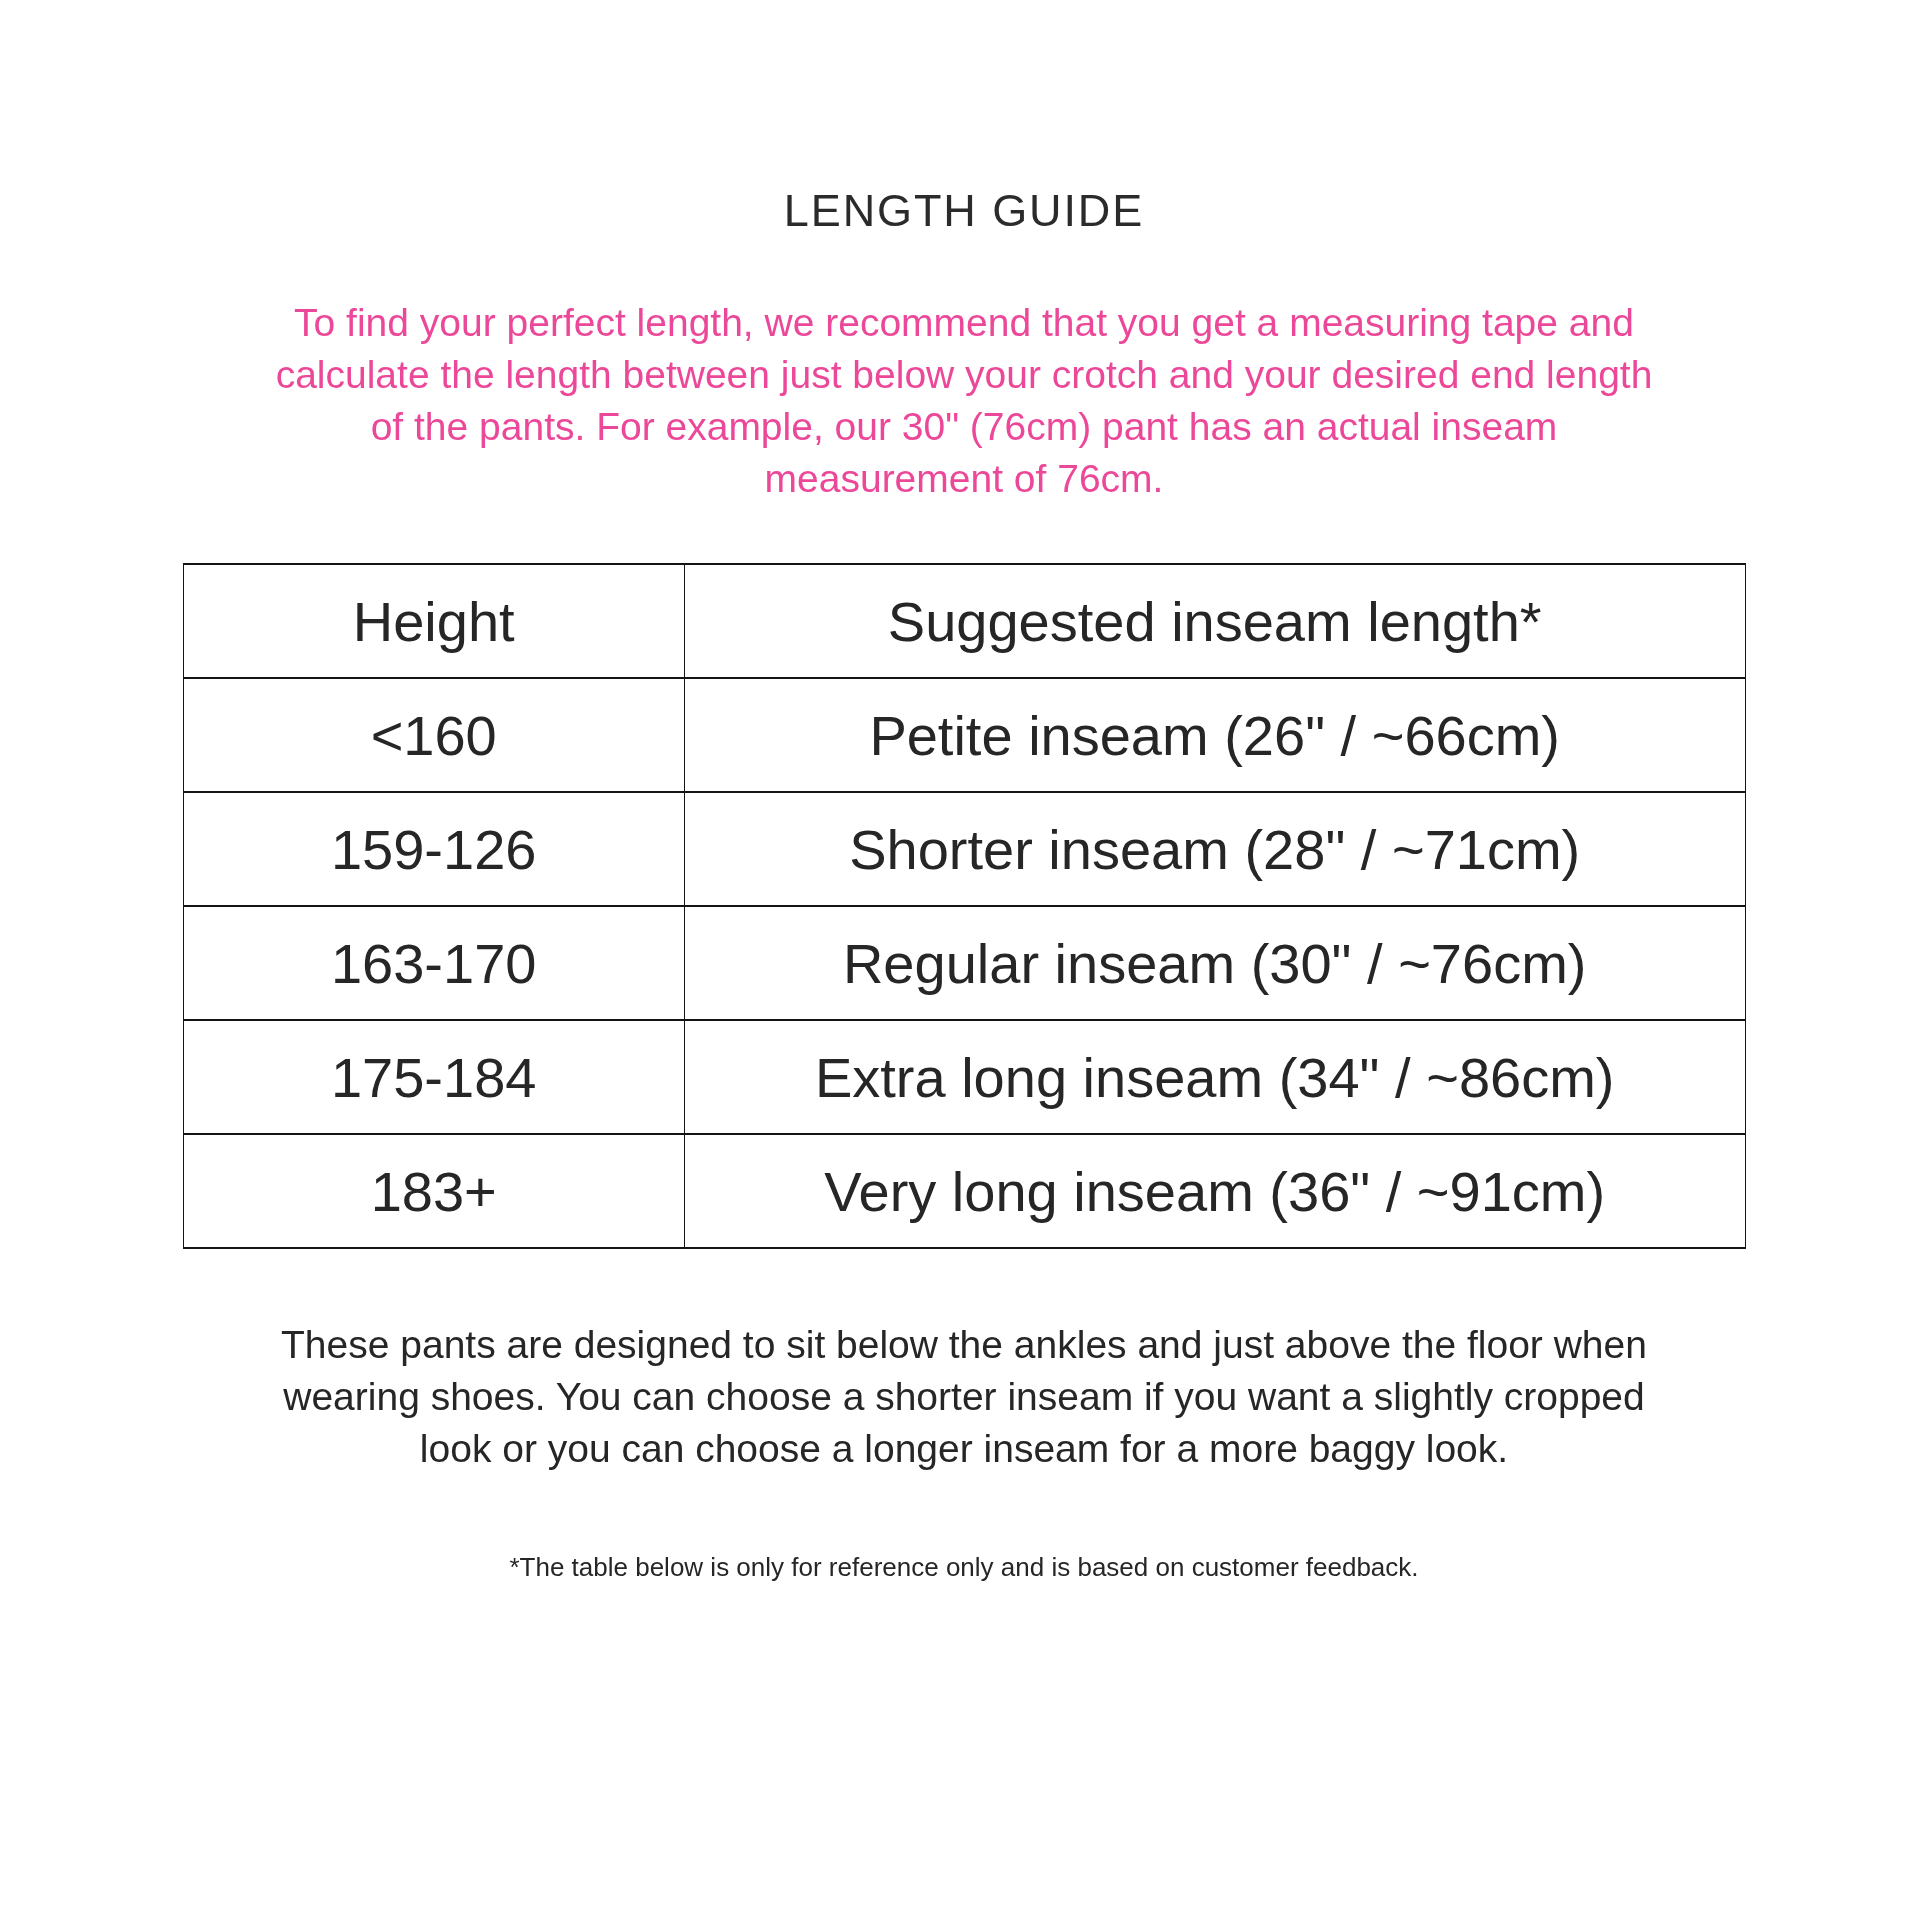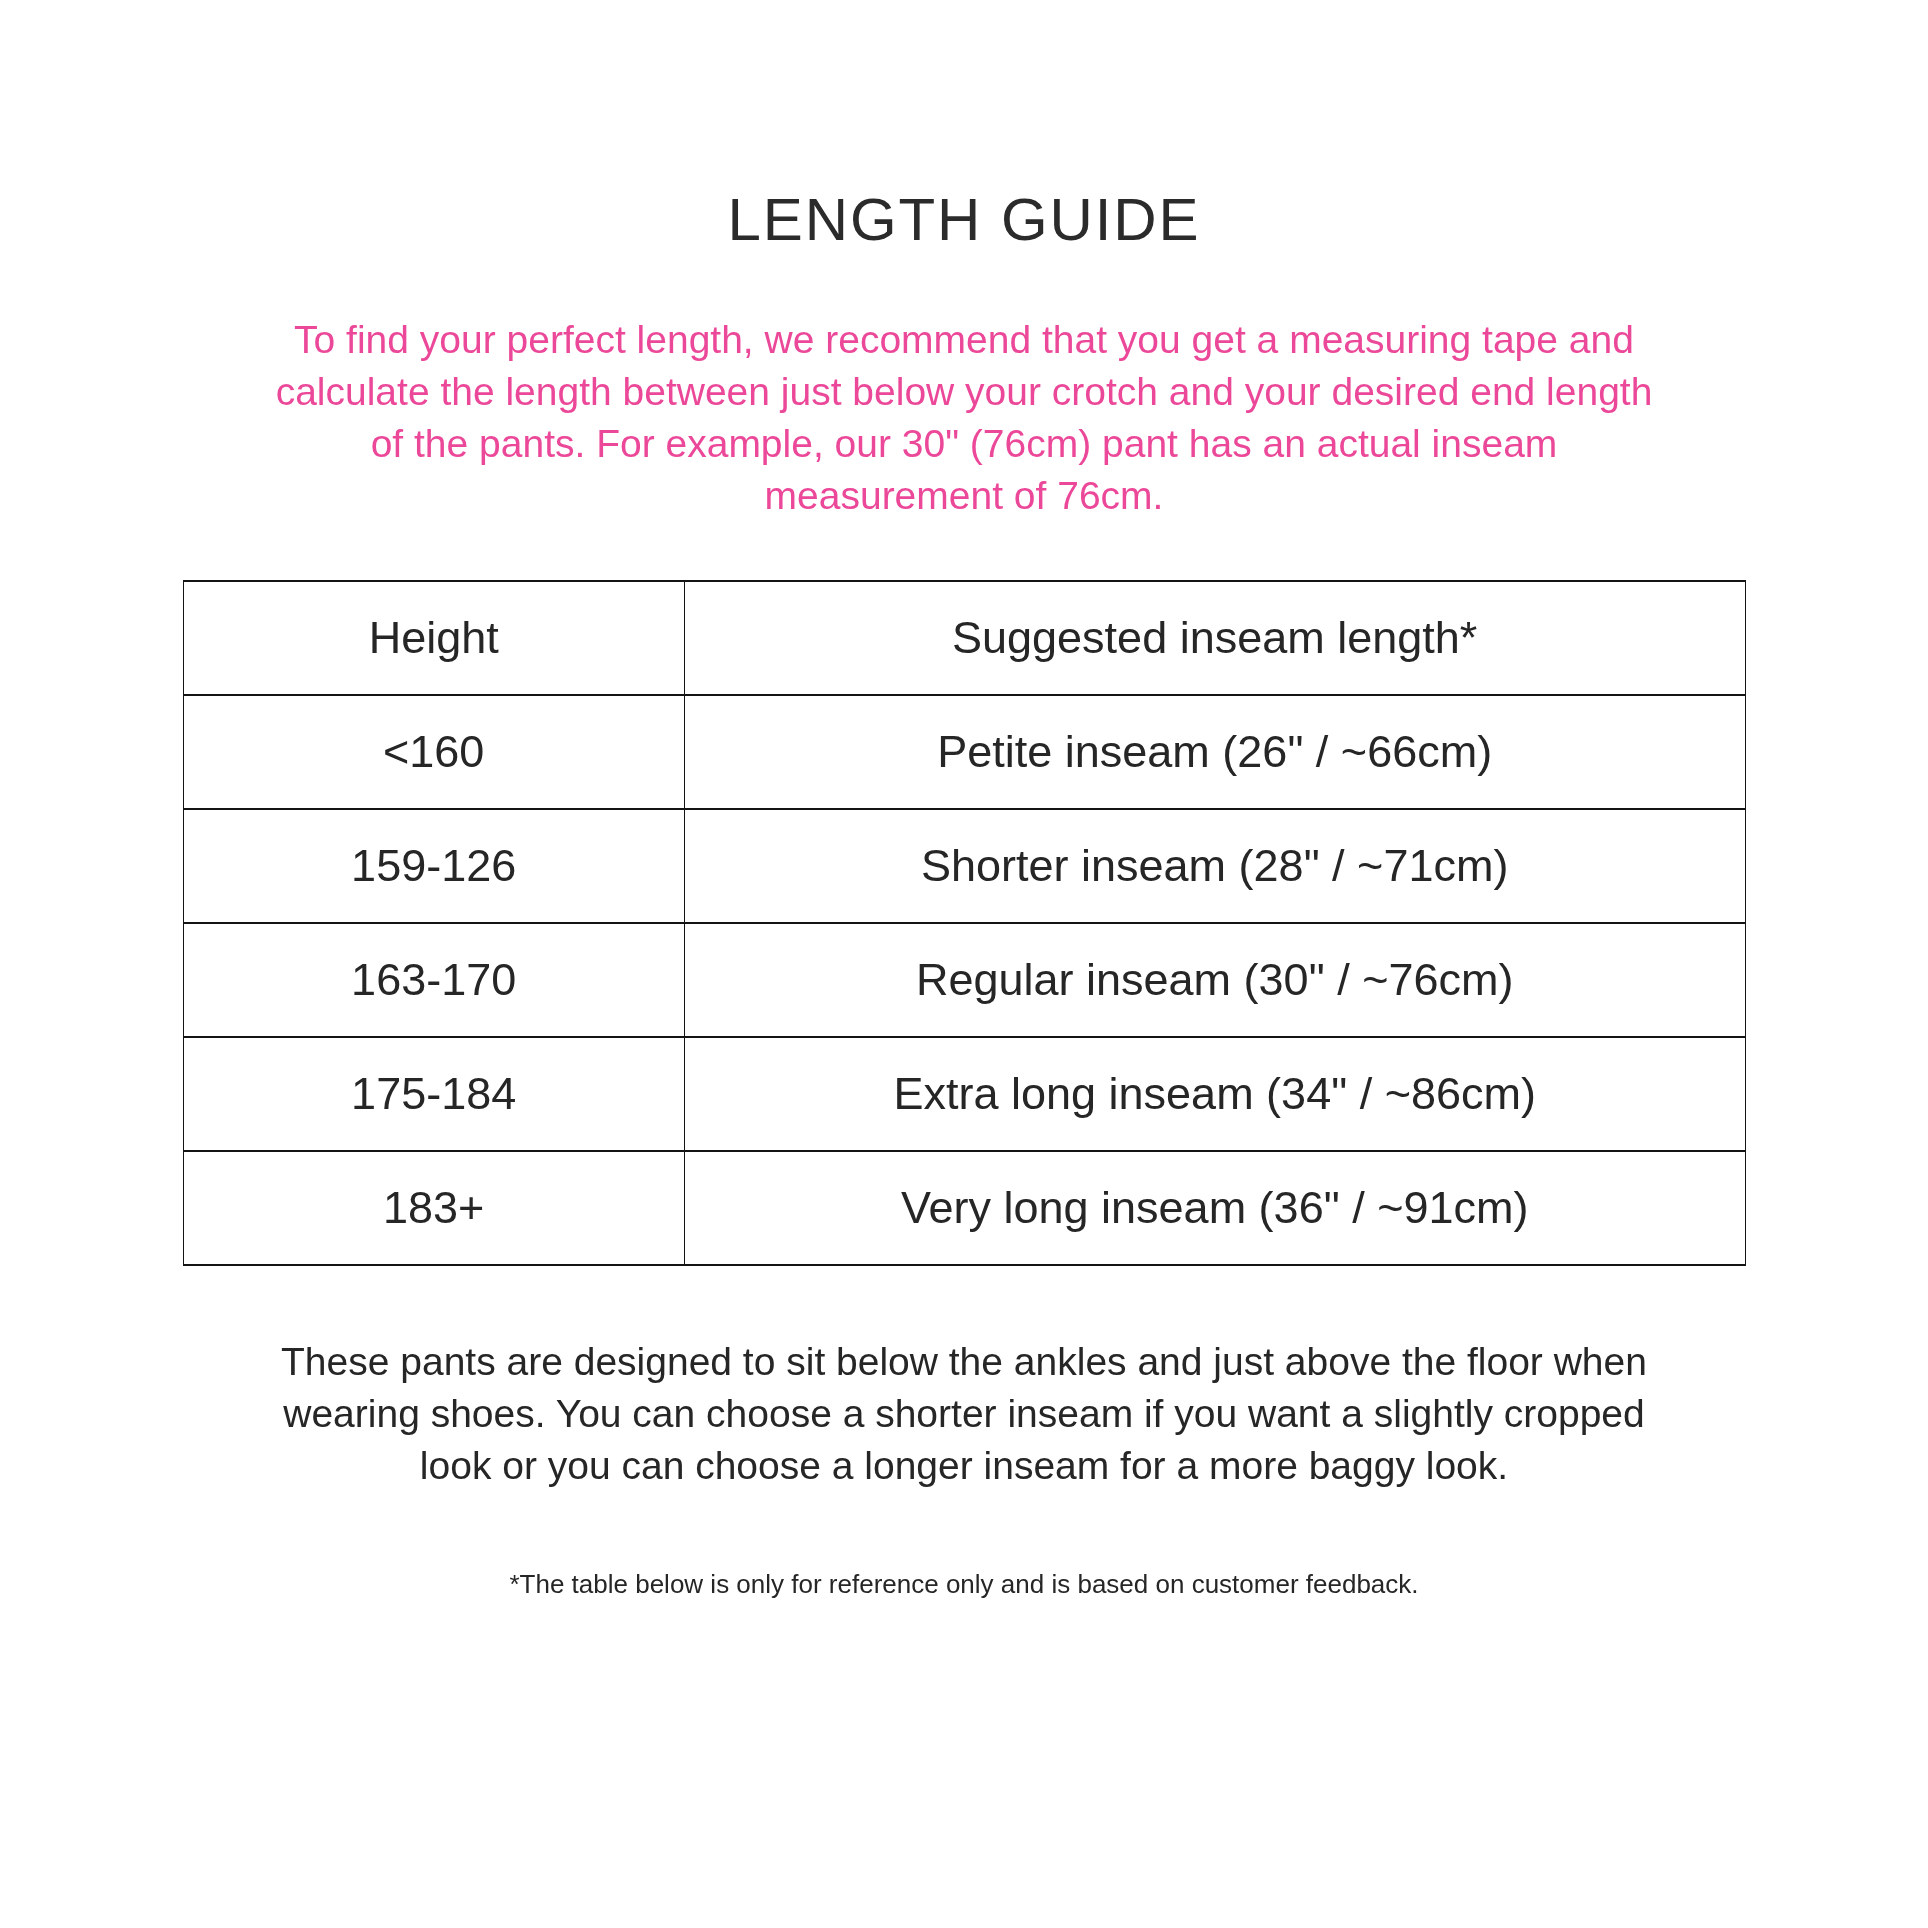--- a/index.html
+++ b/index.html
@@ -16,21 +16,21 @@
   .page {
     width: 1928px;
     height: 1928px;
     padding-top: 185px;
     box-sizing: border-box;
     text-align: center;
     overflow: hidden;
   }
   .title {
     margin: 0;
-    font-size: 60px;
+    font-size: 45px;
     font-weight: 300;
     letter-spacing: 1.9px;
     color: #2b2b2b;
   }
   .intro {
     width: 1601px;
     margin: 60px auto 0;
     font-size: 39px;
     line-height: 52px;
     white-space: pre-line;
@@ -41,21 +41,21 @@
     margin: 58px auto 0;
     border-collapse: collapse;
     table-layout: fixed;
   }
   .guide-table th,
   .guide-table td {
     border: solid #141414;
     border-width: 2.8px 1.9px;
     height: 112px;
     padding: 0 9px;
-    font-size: 45px;
+    font-size: 56px;
     font-weight: 400;
     text-align: center;
     vertical-align: middle;
     color: #262626;
   }
   .col-height { width: 32.1%; }
   .col-inseam { width: 67.9%; }
   .note {
     width: 1601px;
     margin: 70px auto 0;

